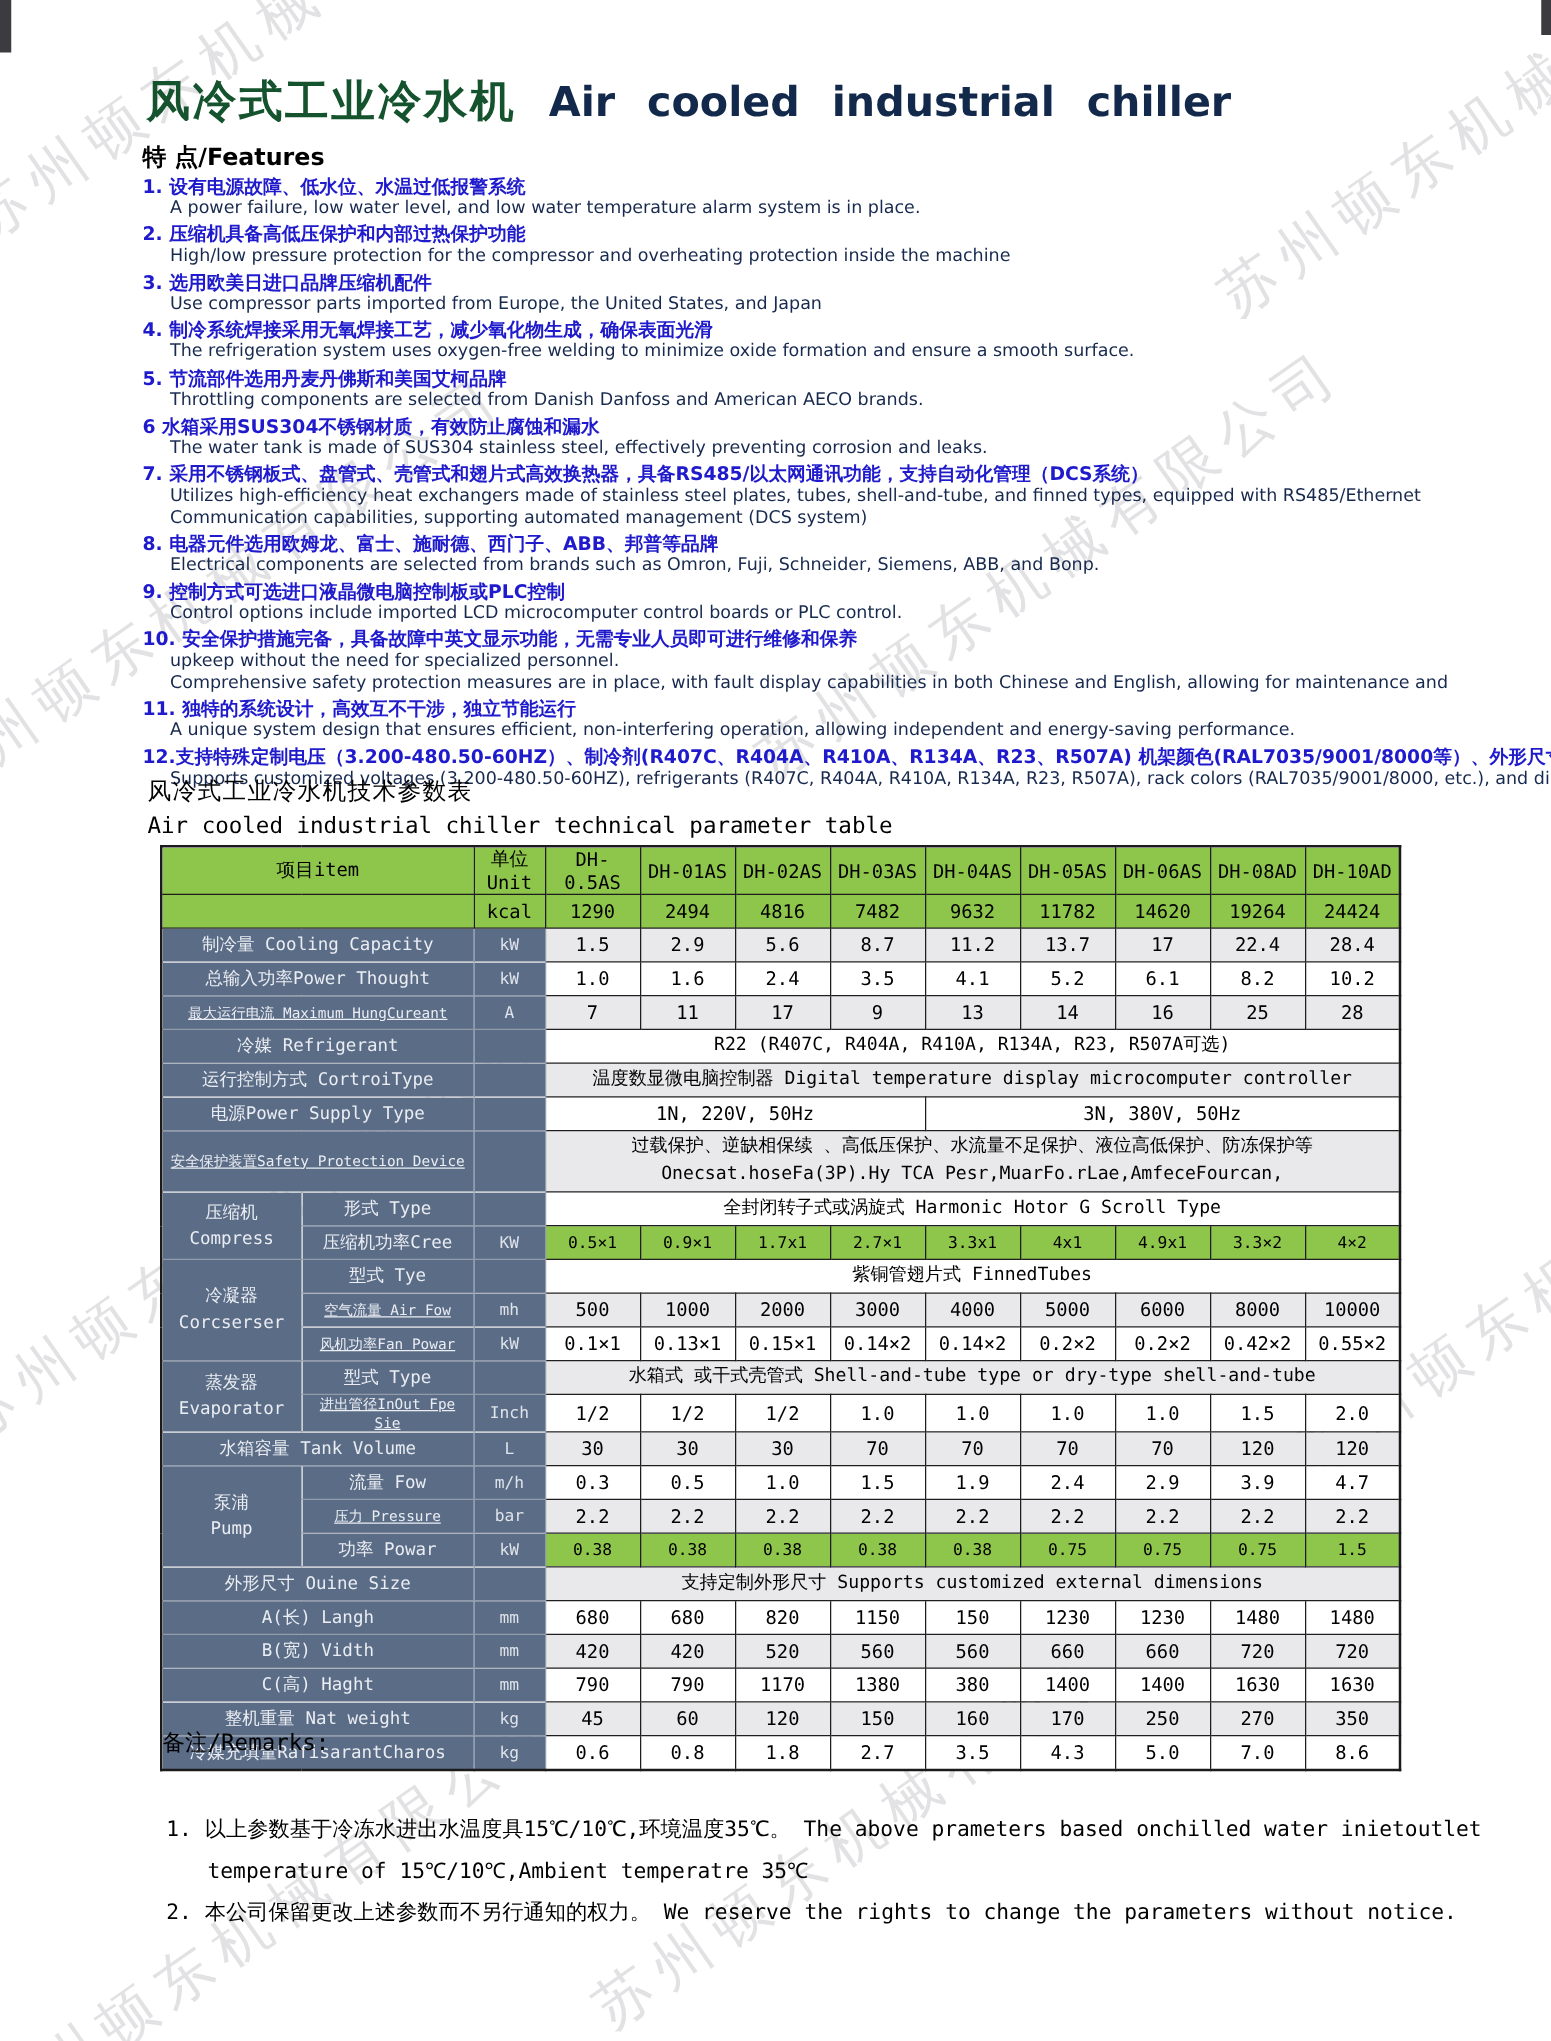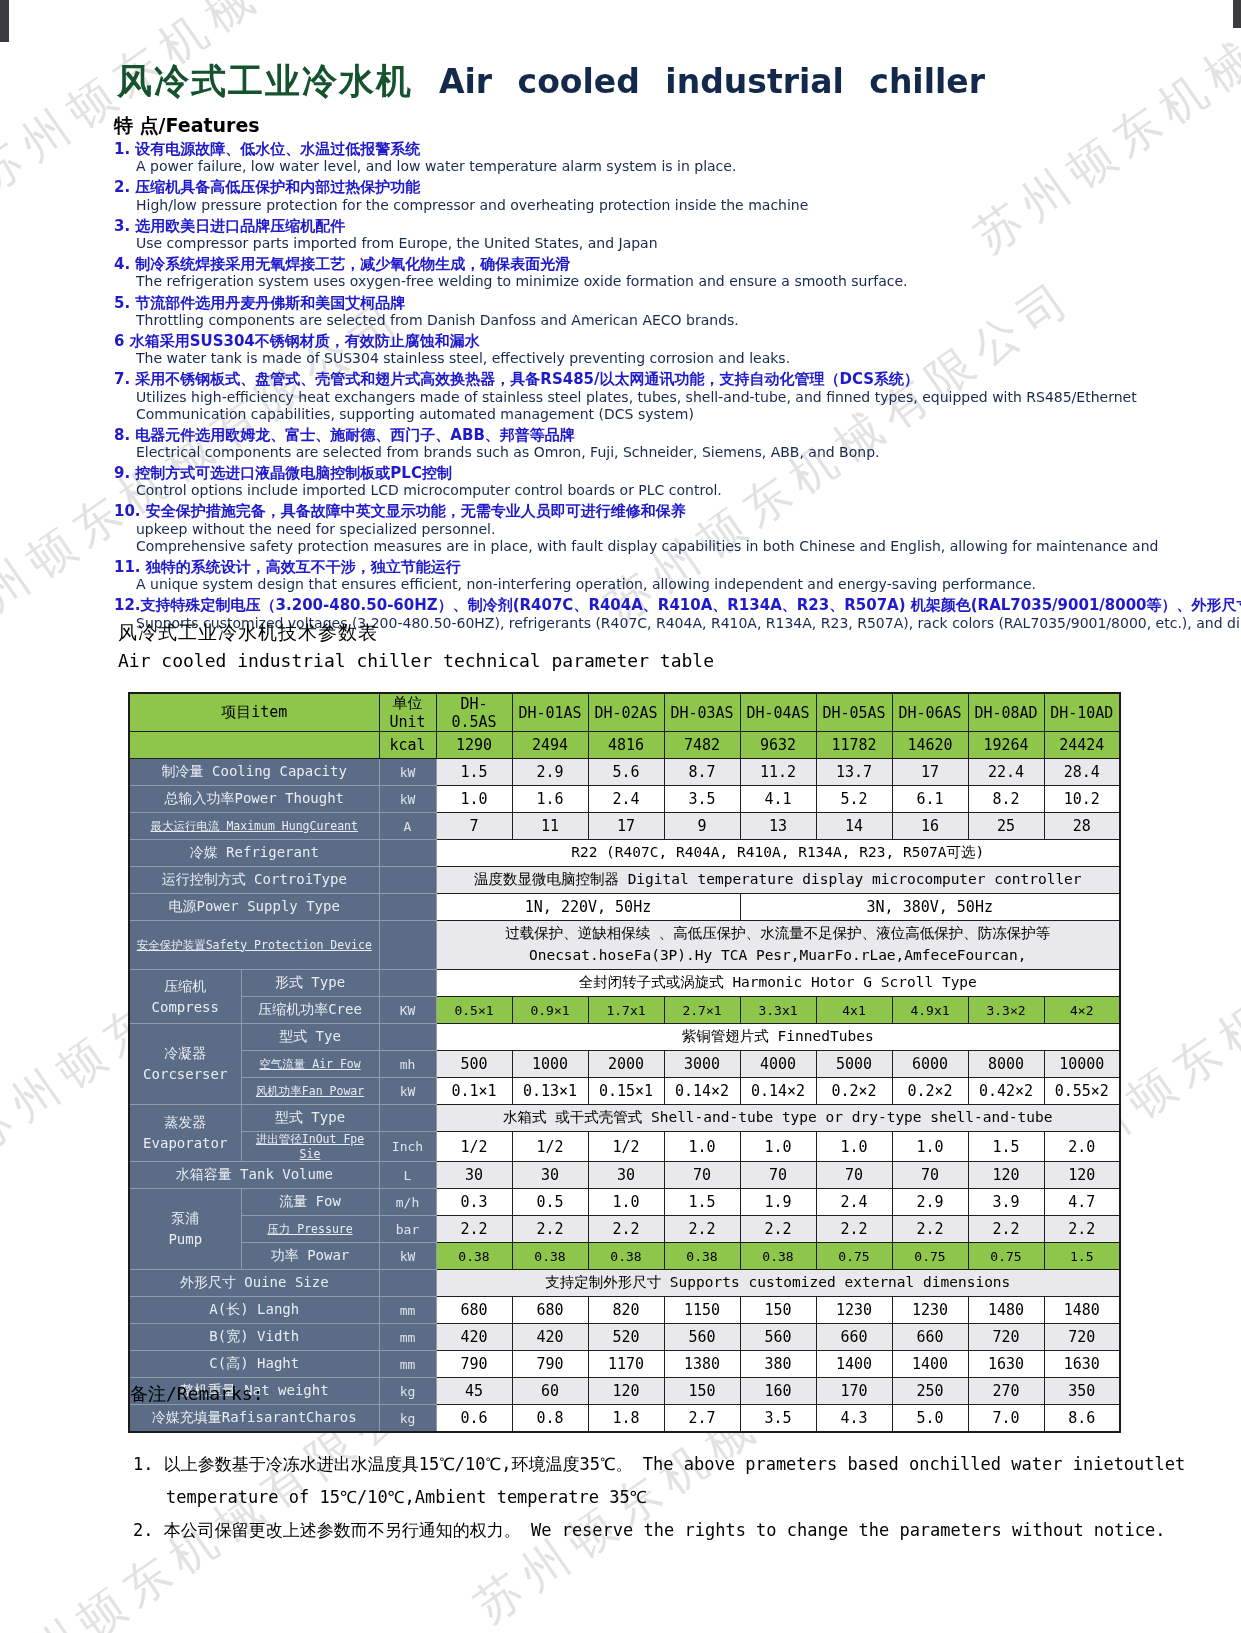--- a/index.html
+++ b/index.html
@@ -18,21 +18,21 @@
   .features{position:absolute;left:114px;top:140px;width:1085px;z-index:1;}
   .feature{margin-bottom:3px;}
   .feature .zh{font-size:15px;font-weight:bold;color:#1f1acb;line-height:1.22;white-space:nowrap;}
   .feature .en{font-size:14px;color:#17294e;line-height:1.22;margin-left:22px;white-space:nowrap;}
   
   .tbl-title{position:absolute;left:118px;top:620px;z-index:1;font-family:"DejaVu Sans Mono",monospace;}
   .tbl-title .zh{font-size:19px;letter-spacing:1px;}
   .tbl-title .en{font-size:18px;margin-top:4px;}
   
   table.param{position:absolute;left:128px;top:676px;width:991px;border-collapse:collapse;
-      table-layout:fixed;z-index:1;font-family:"DejaVu Sans Mono",monospace;border:2px solid #1b1b1b;margin-top:16px;}
+      table-layout:fixed;z-index:1;font-family:"DejaVu Sans Mono",monospace;border:2px solid #1b1b1b;}
   table.param th,table.param td{border:1px solid #1e1e1e;text-align:center;vertical-align:middle;
       padding:0 2px;height:26px;overflow:hidden;font-weight:normal;}
   tr.tall td,tr.tall th{height:48px;}
   .ghead{background:#8ec54b;color:#000;font-size:15px;}
   .lbl,.grp,.unit{background:#5b6c86;color:#eaedf3;border-color:#929baa !important;font-size:14px;}
   .unit{font-size:13px;color:#dfe3ea;}
   .grp{white-space:pre-line;line-height:1.5;}
   .small{font-size:11.5px;text-decoration:underline;}
   .val{font-size:15px;color:#000;}
   .bg-gray{background:#e9e9eb;}

